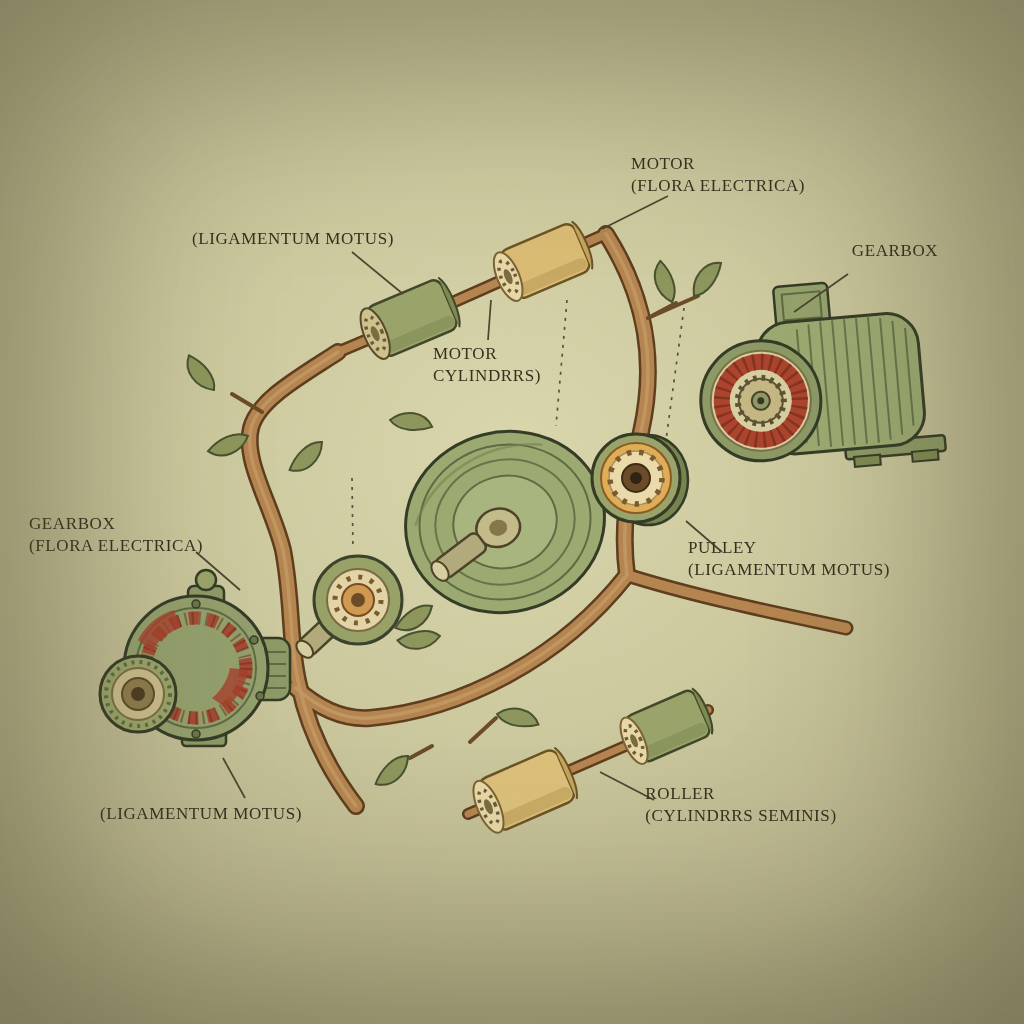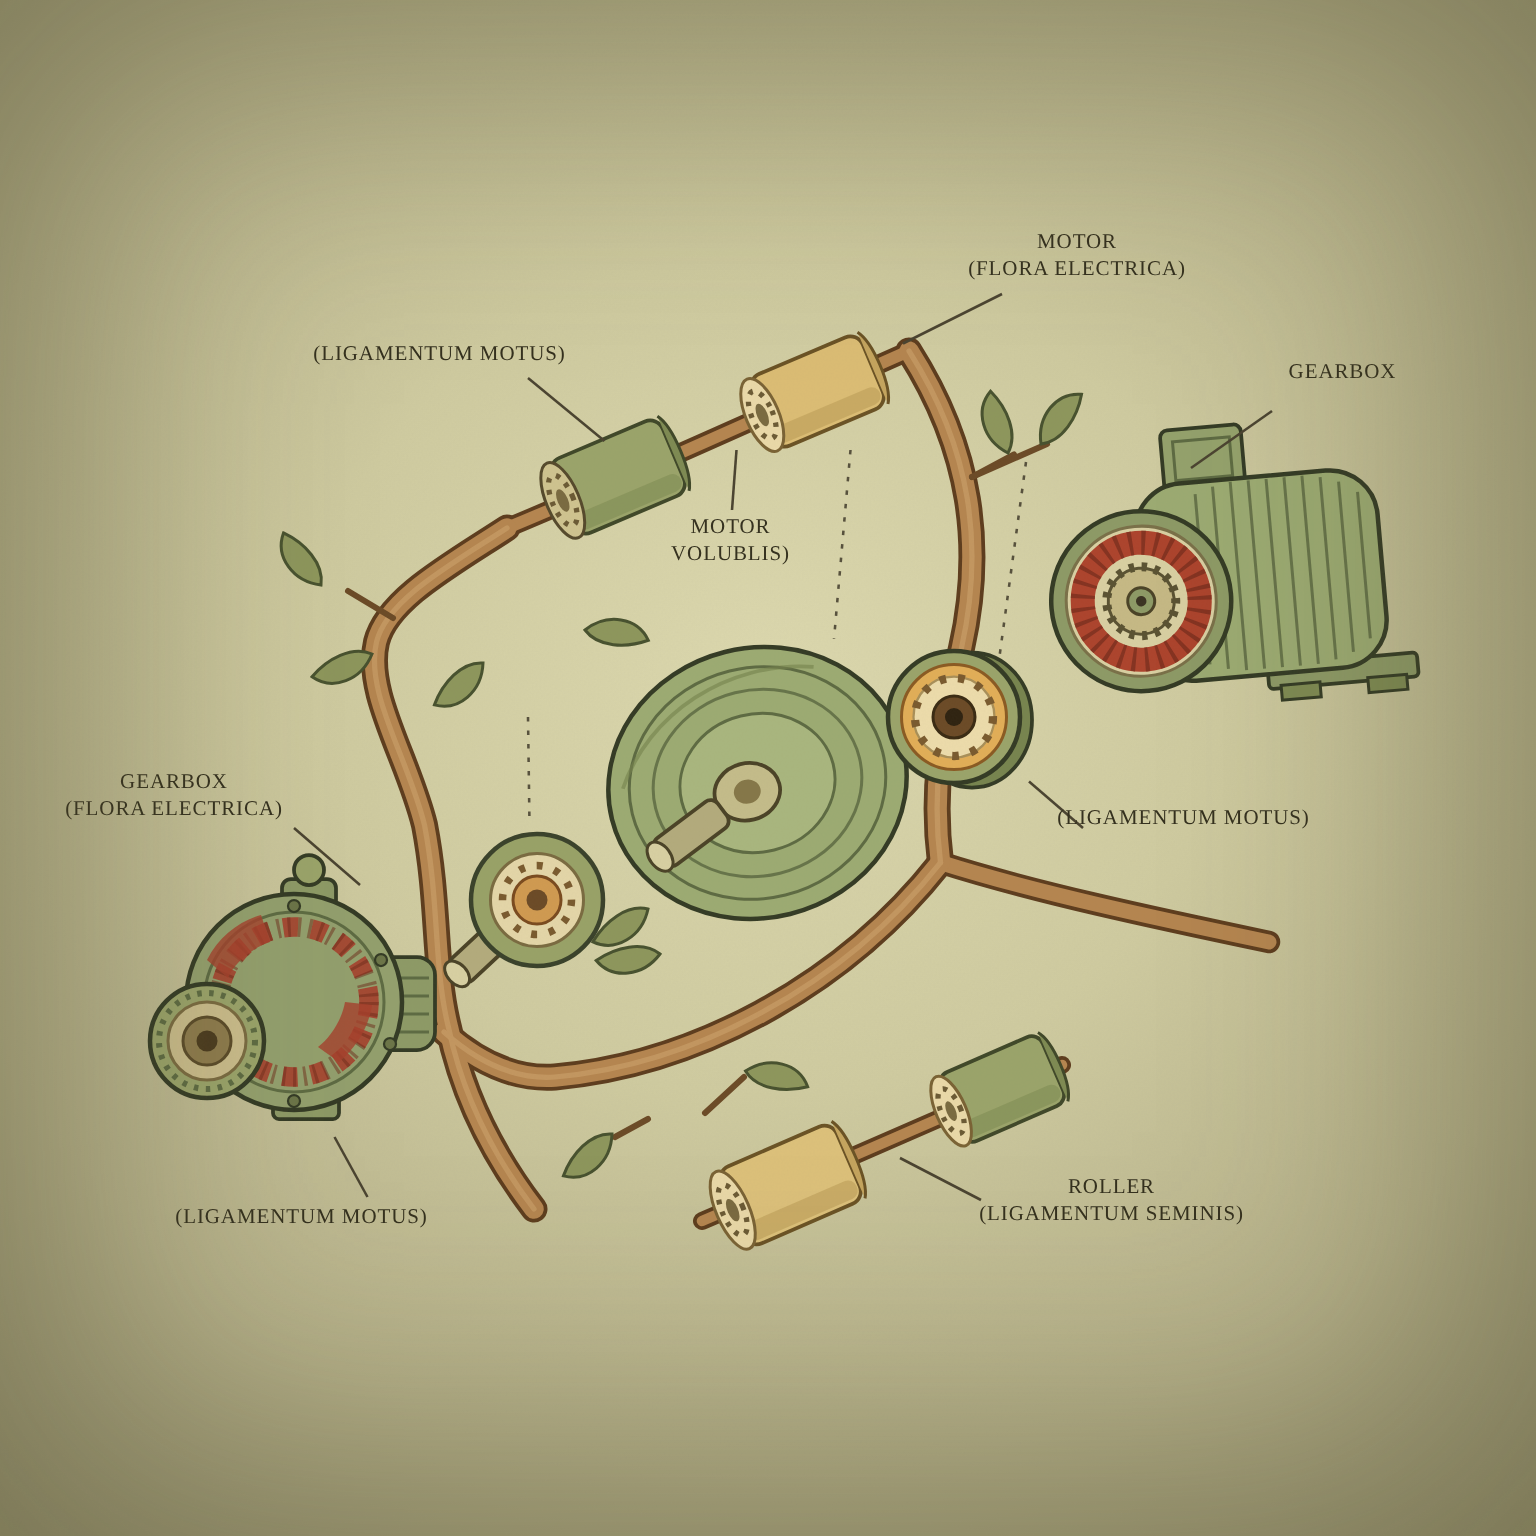--- a/index.html
+++ b/index.html
@@ -5,21 +5,21 @@
   html,body{margin:0;padding:0;background:#8d8a68;}
   .stage{
     position:relative;width:1024px;height:1024px;margin:0 auto;overflow:hidden;
     background:radial-gradient(ellipse 78% 72% at 50% 44%, #dcd8ae 0%, #cfcba0 38%, #b7b28b 72%, #9a9572 100%);
     font-family:"Liberation Serif","DejaVu Serif",serif;
   }
   .stage svg{position:absolute;left:0;top:0;}
   .labels{position:absolute;left:0;top:0;width:100%;height:100%;}
   .label{
     position:absolute;transform:translateX(-50%);
-    text-align:center;color:#35311f;font-size:14px;letter-spacing:.6px;
+    color:#35311f;font-size:17px;letter-spacing:.6px;
     line-height:1.28;white-space:nowrap;
   }
   .vignette{
     position:absolute;left:0;top:0;width:100%;height:100%;
     box-shadow:inset 0 0 190px 65px rgba(82,78,48,.38);pointer-events:none;
   }
 </style>
 </head>
 <body>
 
@@ -243,37 +243,38 @@
     <div>MOTOR</div>
     <div>(FLORA ELECTRICA)</div>
   </div>
 
   <div class="label" style="left:895px;top:240px">
     <div>GEARBOX</div>
   </div>
 
   <div class="label" style="left:487px;top:343px">
     <div>MOTOR</div>
-    <div>VOLUBLIS)</div>
+    <div>CYLINDRRS)</div>
   </div>
 
   <div class="label" style="left:789px;top:537px">
+    <div>PULLEY</div>
     <div>(LIGAMENTUM MOTUS)</div>
   </div>
 
   <div class="label" style="left:116px;top:513px">
     <div>GEARBOX</div>
     <div>(FLORA ELECTRICA)</div>
   </div>
 
   <div class="label" style="left:201px;top:803px">
     <div>(LIGAMENTUM MOTUS)</div>
   </div>
 
   <div class="label" style="left:741px;top:783px">
     <div>ROLLER</div>
-    <div>(LIGAMENTUM SEMINIS)</div>
+    <div>(CYLINDRRS SEMINIS)</div>
   </div>
 
 </div>
 
 <div class="vignette"></div>
 </div>
 
 </body></html>

